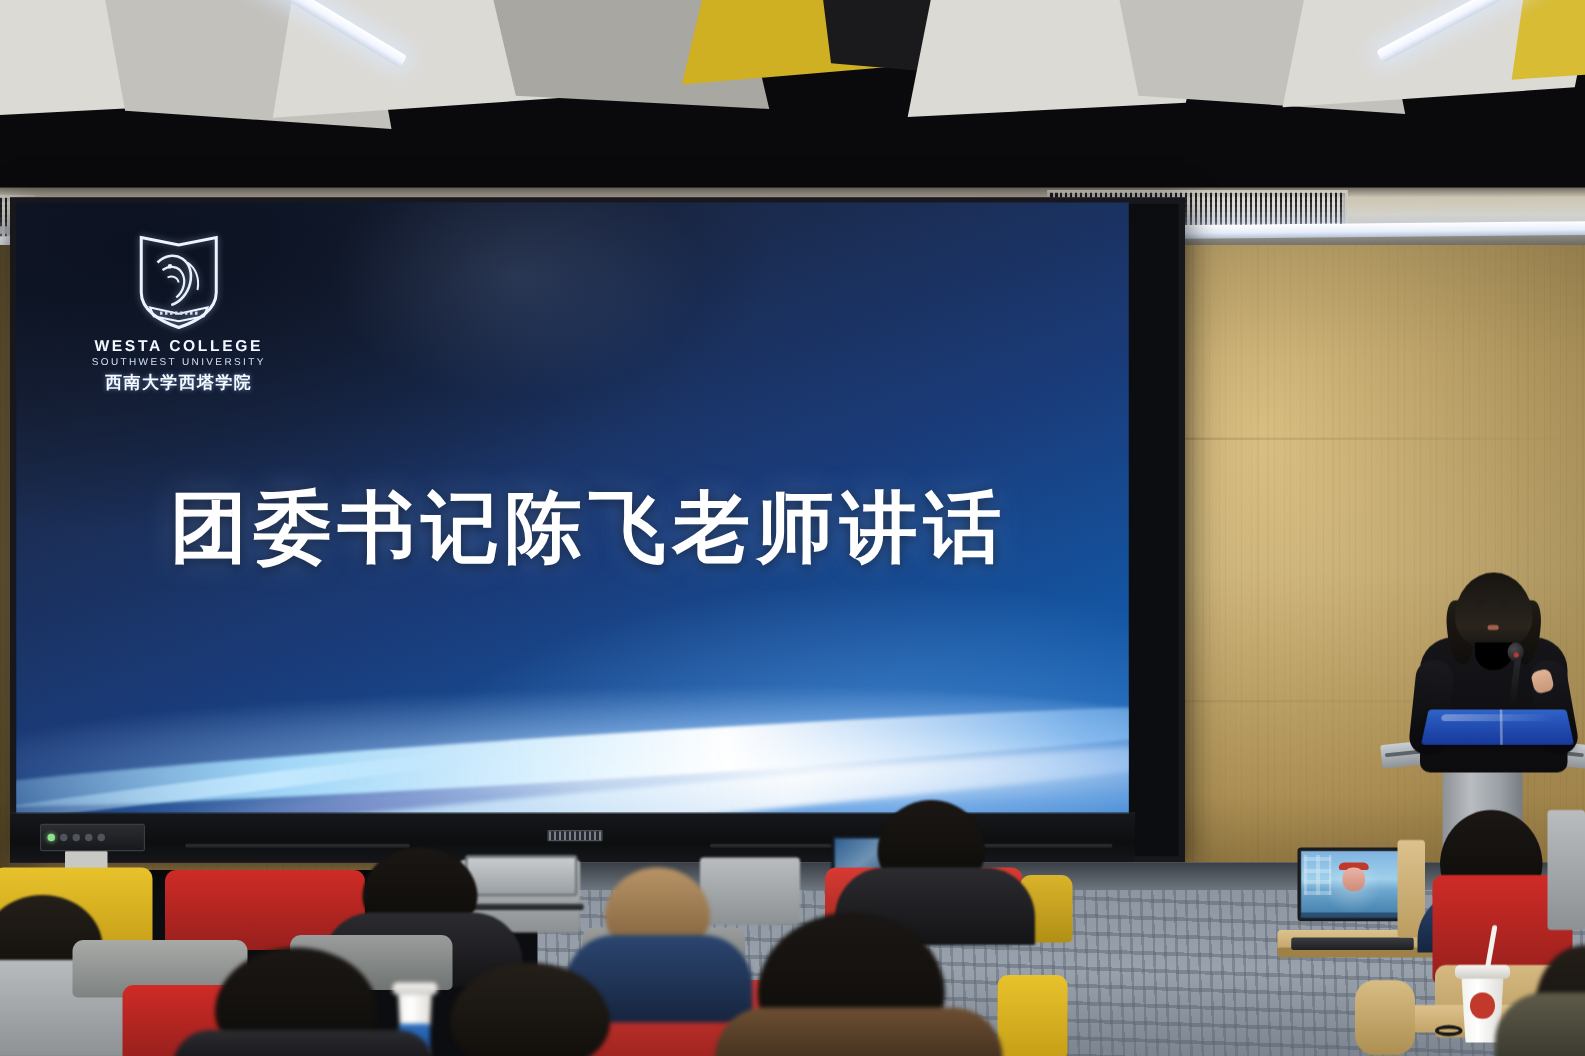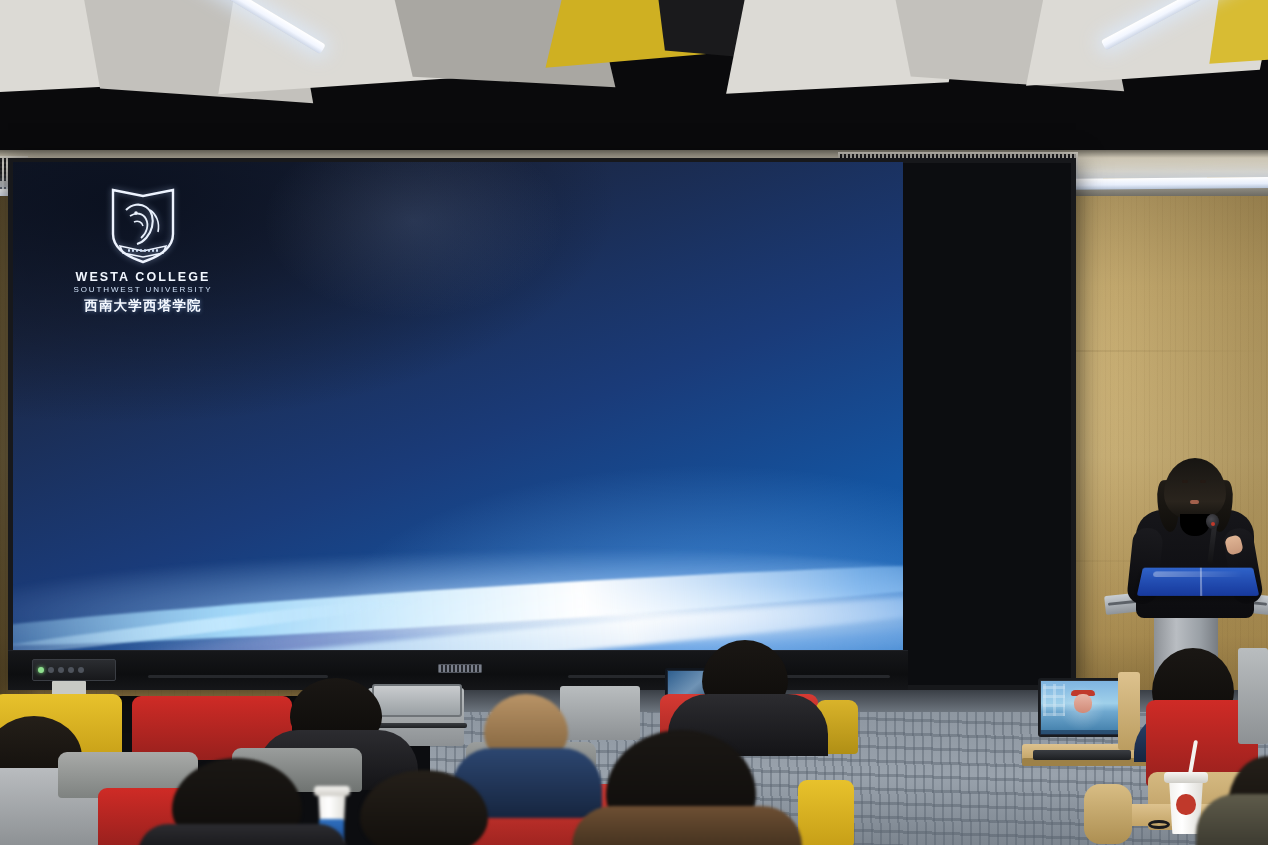--- a/index.html
+++ b/index.html
@@ -87,21 +87,21 @@
     background:linear-gradient(90deg,rgba(20,14,4,.55),rgba(20,14,4,0));
   }
   .wall-vign{
     position:absolute; left:900px; top:196px; width:368px; height:500px;
     background:radial-gradient(ellipse at 30% 30%, rgba(255,240,200,.16), rgba(40,28,8,.25) 75%);
   }
 
   
   .screen-frame{
     position:absolute;
-    left:8px; top:158px; width:1068px; height:532px;
+    left:8px; top:158px; width:940px; height:532px;
     background:#d946ef;
     box-shadow:0 4px 26px rgba(0,0,0,.7);
   }
   .screen-bezel{
     position:absolute; left:0; top:0; right:0; bottom:0;
     border:5px solid #17181b;
     background:#0c0d10;
   }
   .screen{
     position:absolute; left:5px; top:4px; width:890px; height:490px;
@@ -482,20 +482,21 @@
             <path d="M40 24 C46 28 50 36 48 46" fill="none" stroke="#e8f0fc" stroke-width="1.6"></path>
             <path d="M10 60 L33 65 L56 60 L53 67 L33 71 L13 67 Z" fill="none" stroke="#eef4ff" stroke-width="1.6"></path>
             <path d="M18 64.5 L48 64.5" stroke="#cfe0f6" stroke-width="2.6" stroke-dasharray="2 2"></path>
           </svg>
         </div>
         <div class="logo-en1">WESTA COLLEGE</div>
         <div class="logo-en2">SOUTHWEST UNIVERSITY</div>
         <div class="logo-cn">西南大学西塔学院</div>
       </div>
 
+      <div class="slide-title">团委书记陈飞老师讲话</div>
 
       <div class="aurora">
         <div class="ribbon r1"></div>
         <div class="ribbon r4"></div>
         <div class="ribbon r2"></div>
         <div class="ribbon r3"></div>
         <div class="ribbon r5"></div>
       </div>
     </div>
 

